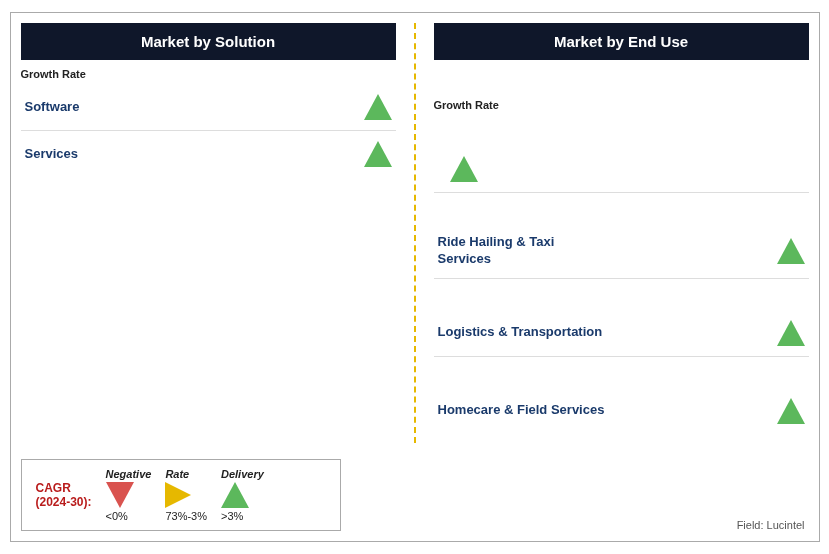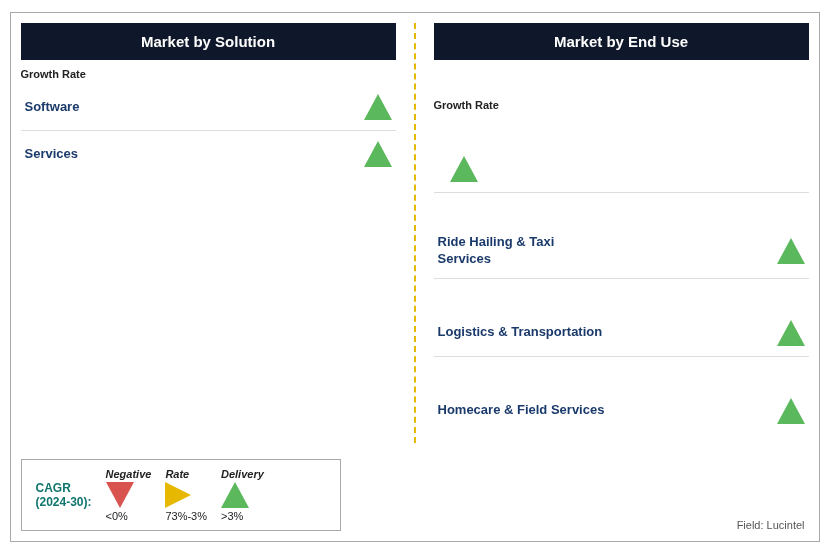--- a/index.html
+++ b/index.html
@@ -105,21 +105,21 @@
       align-items: center;
       border: 1.5px solid #aaa;
       padding: 8px 14px;
       margin-top: 10px;
       width: 320px;
       gap: 14px;
     }
     .legend-cagr {
       font-size: 12px;
       font-weight: bold;
-      color: #0f766e;
+      color: #b91c1c;
       white-space: nowrap;
     }
     .legend-item {
       display: flex;
       flex-direction: column;
       gap: 2px;
     }
     .legend-item-label {
       font-size: 11px;
       font-style: italic;

